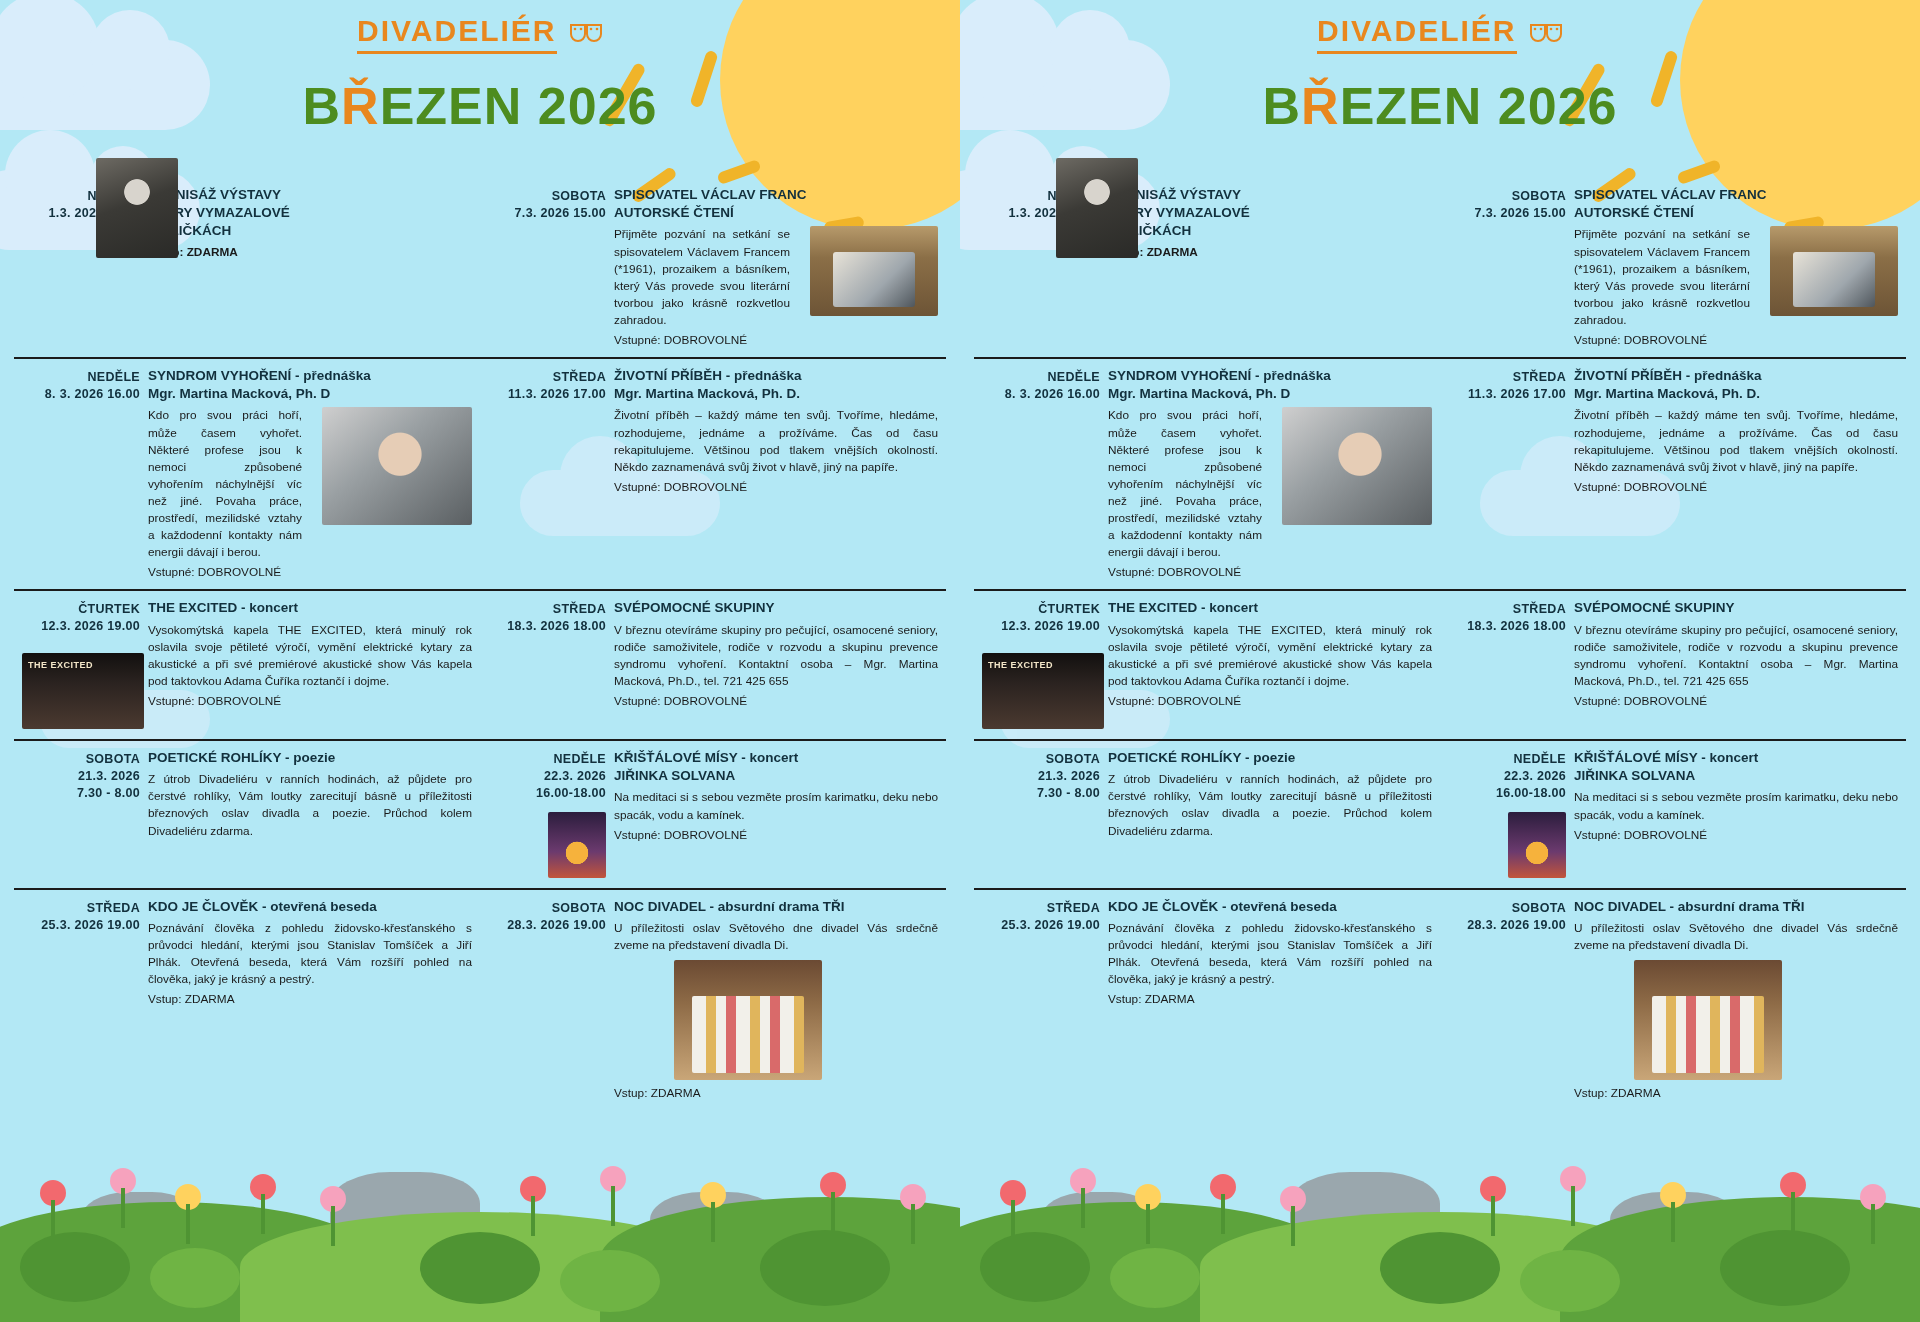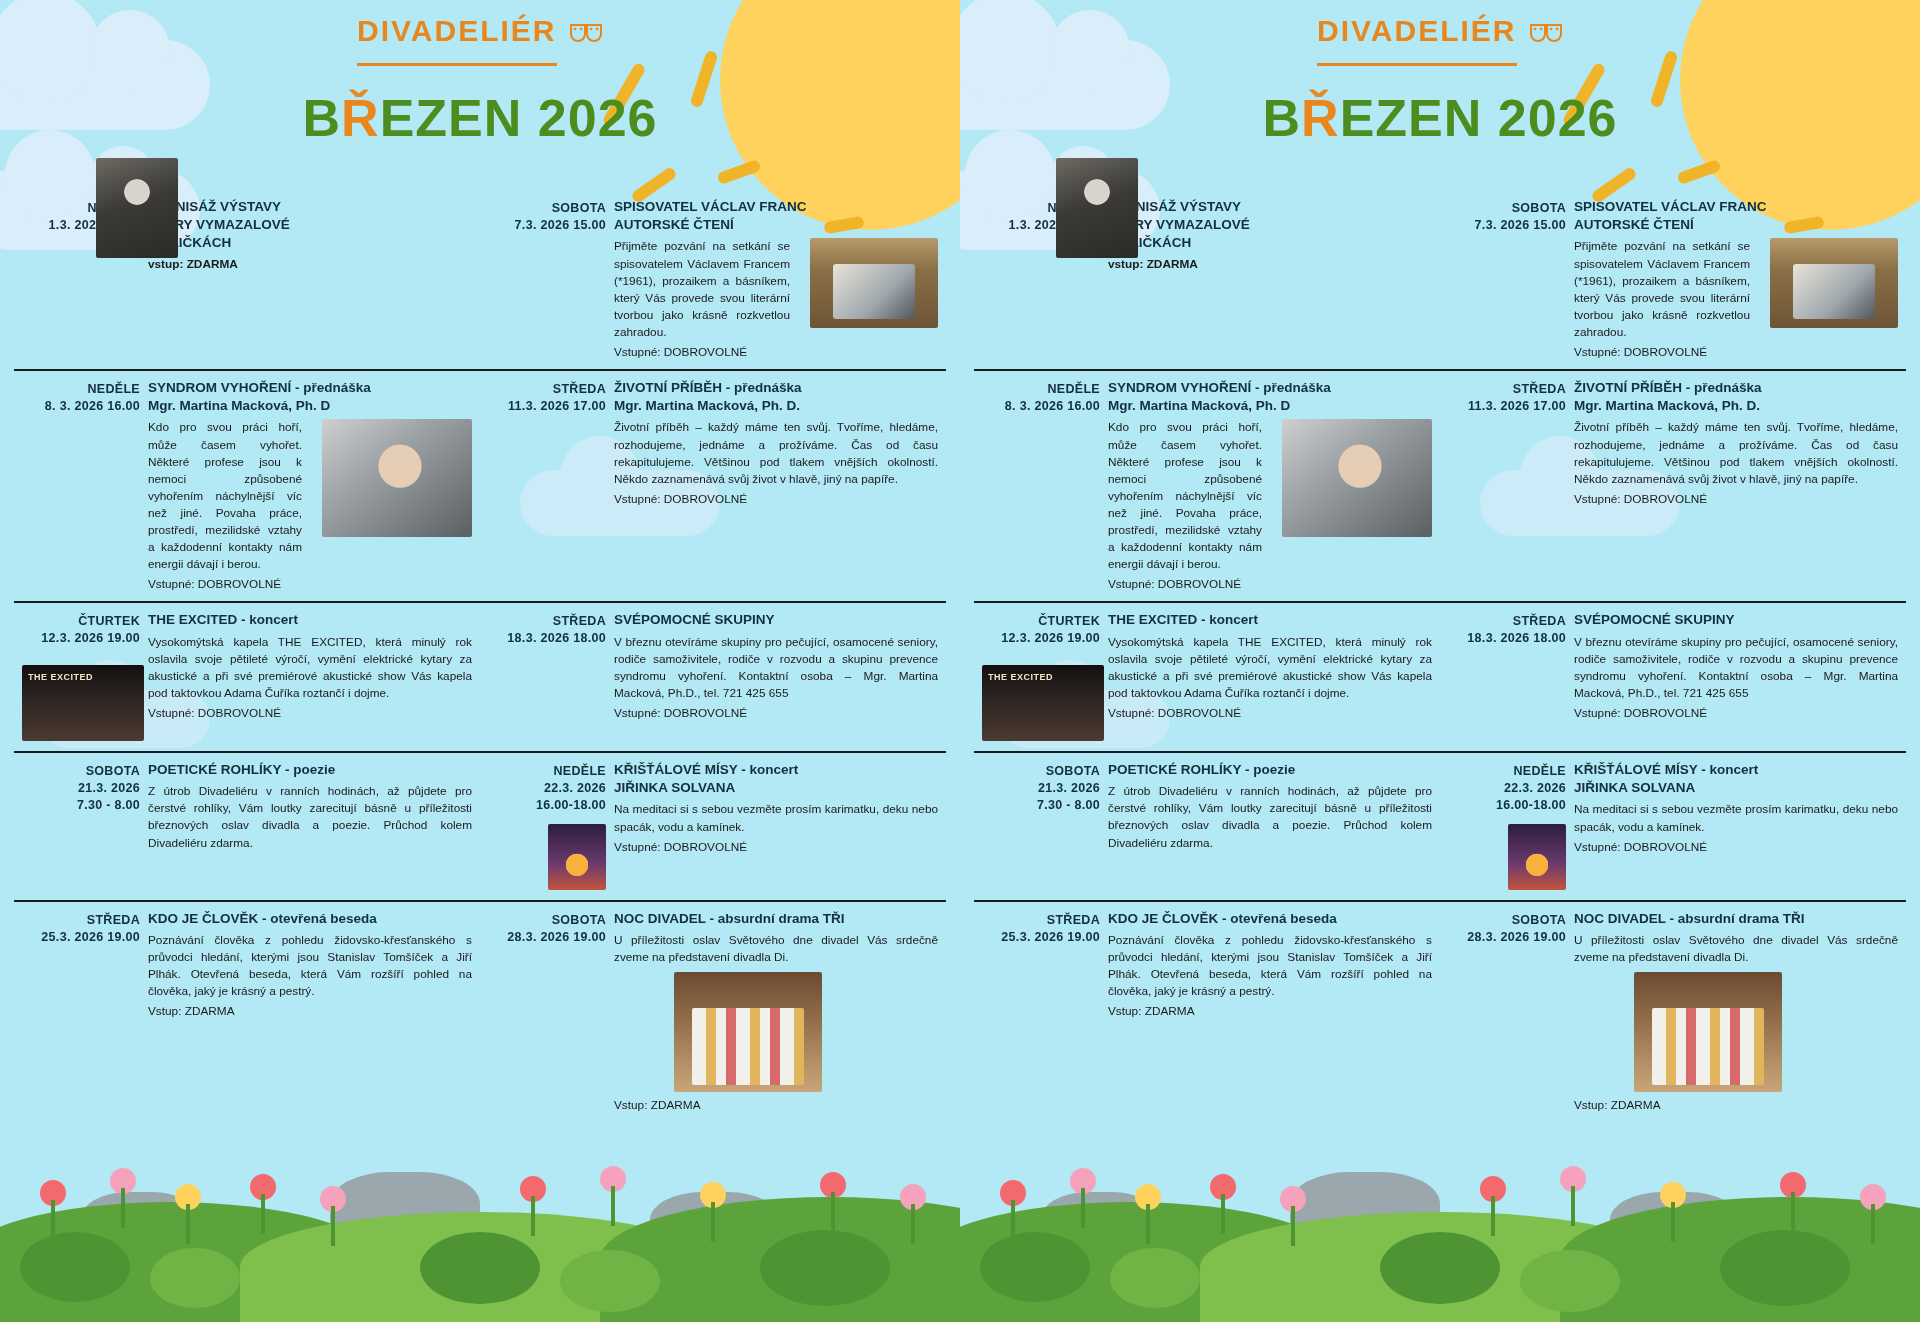--- a/index.html
+++ b/index.html
@@ -117,21 +117,21 @@
     padding-top: 14px;
     z-index: 5;
   }
   .brand-word {
     display: inline-block;
     font-size: 30px;
     letter-spacing: 2px;
     font-weight: bold;
     color: #e8871e;
     border-bottom: 3px solid #e8871e;
-    padding-bottom: 15px;
+    padding-bottom: 3px;
   }
   .brand-mask {
     display: inline-block;
     margin-left: 8px;
     vertical-align: middle;
   }
   .month {
     position: relative;
     text-align: center;
     font-size: 52px;

